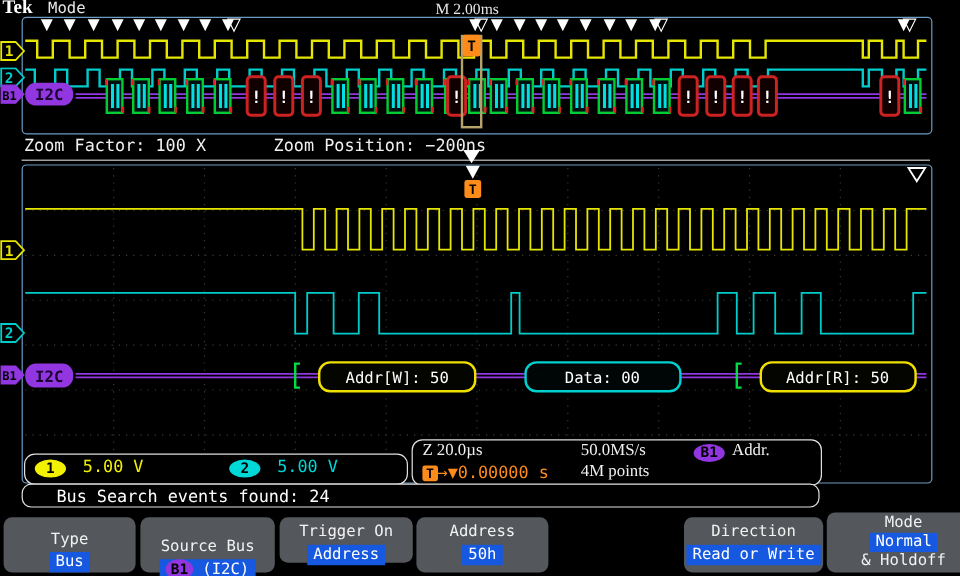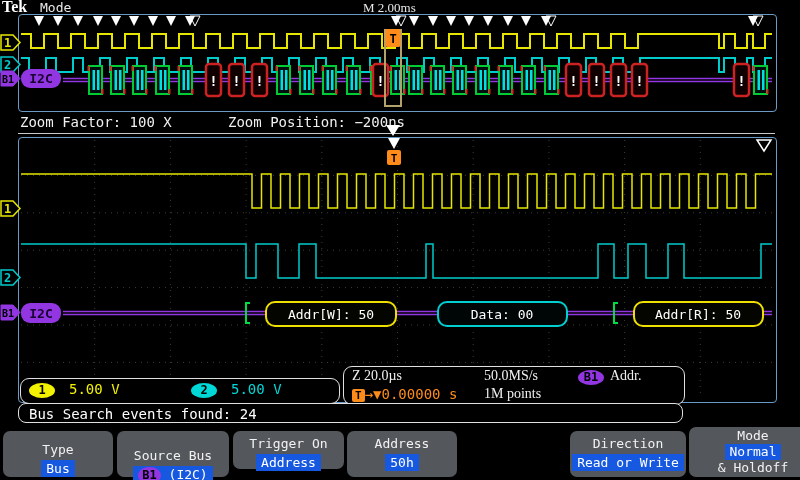--- a/index.html
+++ b/index.html
@@ -22,21 +22,21 @@
   
   .badge{left:0;width:22px;height:17px;}
   
   .rbox{position:absolute;border:1px solid #e0e0e0;border-radius:9px;background:#000;font-size:14px;}
   .r1{left:20px;top:378px;width:318px;height:24px;}
   .r2{left:343px;top:366px;width:340px;height:37px;}
   .cbadge{position:absolute;width:26px;height:15px;border-radius:50%;text-align:center;
           font-size:12px;font-weight:bold;color:#000;line-height:15px;}
   .y{color:#f2f200;} .c{color:#00d8d8;} .o{color:#ff8c1a;} .w{color:#f0f0f0;font-family:Liberation Serif, serif;}
   .searchbar{left:18px;top:403px;width:665px;height:20px;border:1px solid #e0e0e0;
-             border-radius:8px;background:#000;font-size:14px;color:#fff;padding-left:10px;line-height:20px;box-sizing:border-box;}
+             border-radius:8px;background:#000;font-size:14px;color:#fff;padding-left:28px;line-height:20px;box-sizing:border-box;}
   
   .mbtn{position:absolute;background:#54585c;border-radius:7px;text-align:center;
         font-size:13px;color:#f2f2f2;line-height:17px;}
   .mval{display:inline-block;background:#1659e0;color:#fff;padding:0 5px;margin-top:2px;}
   .mbadge{display:inline-block;background:#9136e0;color:#000;border-radius:50%;
           padding:0 4px;font-weight:bold;font-size:12px;}
   .ticon{display:inline-block;background:#ff8c1a;color:#000;font-weight:bold;font-size:11px;
          line-height:13px;padding:0 3px;border-radius:2px;}
   svg text{font-family:"DejaVu Sans Mono",monospace;}
 </style>
@@ -284,21 +284,21 @@
   </div>
 
   <div class="rbox r2">
     <span class="abs w" style="left:8px;top:1px">Z 20.0µs</span>
     <span class="abs w" style="left:140px;top:1px">50.0MS/s</span>
     <span class="cbadge" style="left:234px;top:3px;background:#9136e0">B1</span>
     <span class="abs w" style="left:266px;top:1px">Addr.</span>
     <span class="abs" style="left:8px;top:19px">
       <span class="ticon">T</span><span class="o">→▼</span><span class="o">0.00000 s</span>
     </span>
-    <span class="abs w" style="left:140px;top:19px">1M points</span>
+    <span class="abs w" style="left:140px;top:19px">4M points</span>
   </div>
 
   <div class="abs searchbar">Bus Search events found: 24</div>
 
   <div class="mbtn" style="left:3px;top:431px;width:110px;height:46px">
     <div style="margin-top:10px">Type</div>
     <span class="mval">Bus</span>
   </div>
   <div class="mbtn" style="left:117px;top:431px;width:112px;height:46px">
     <div style="margin-top:16px">Source Bus</div>

